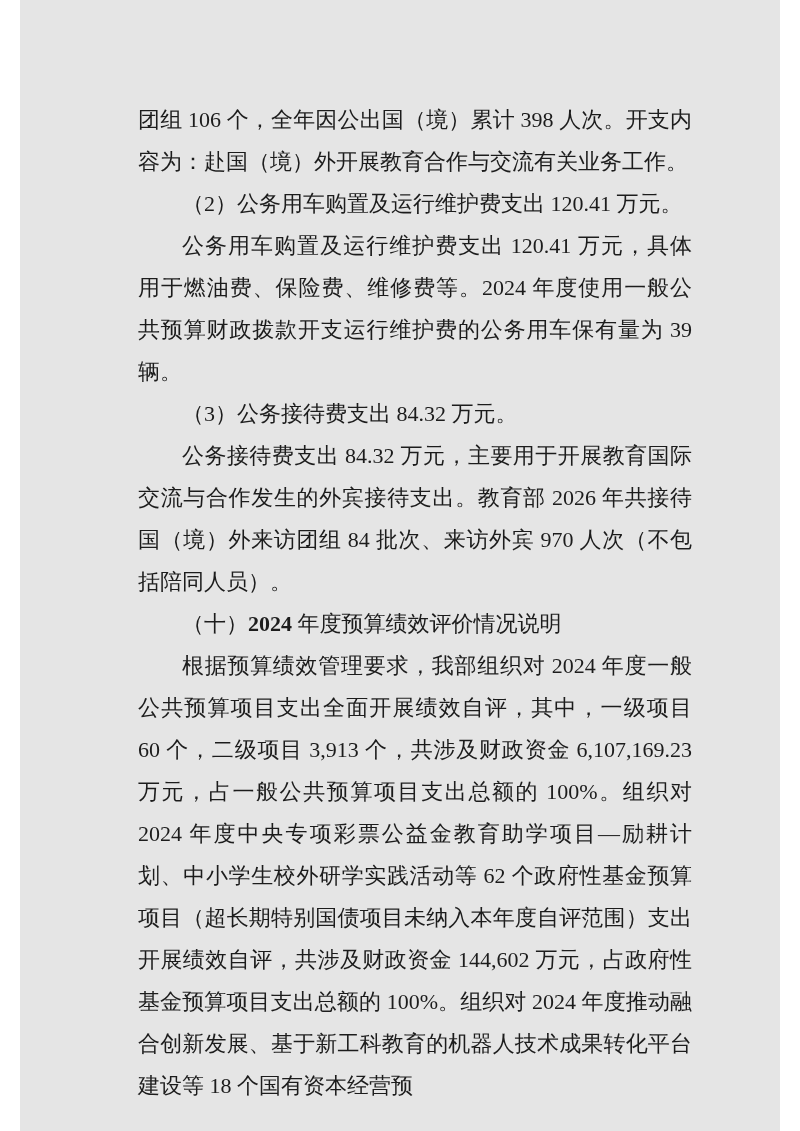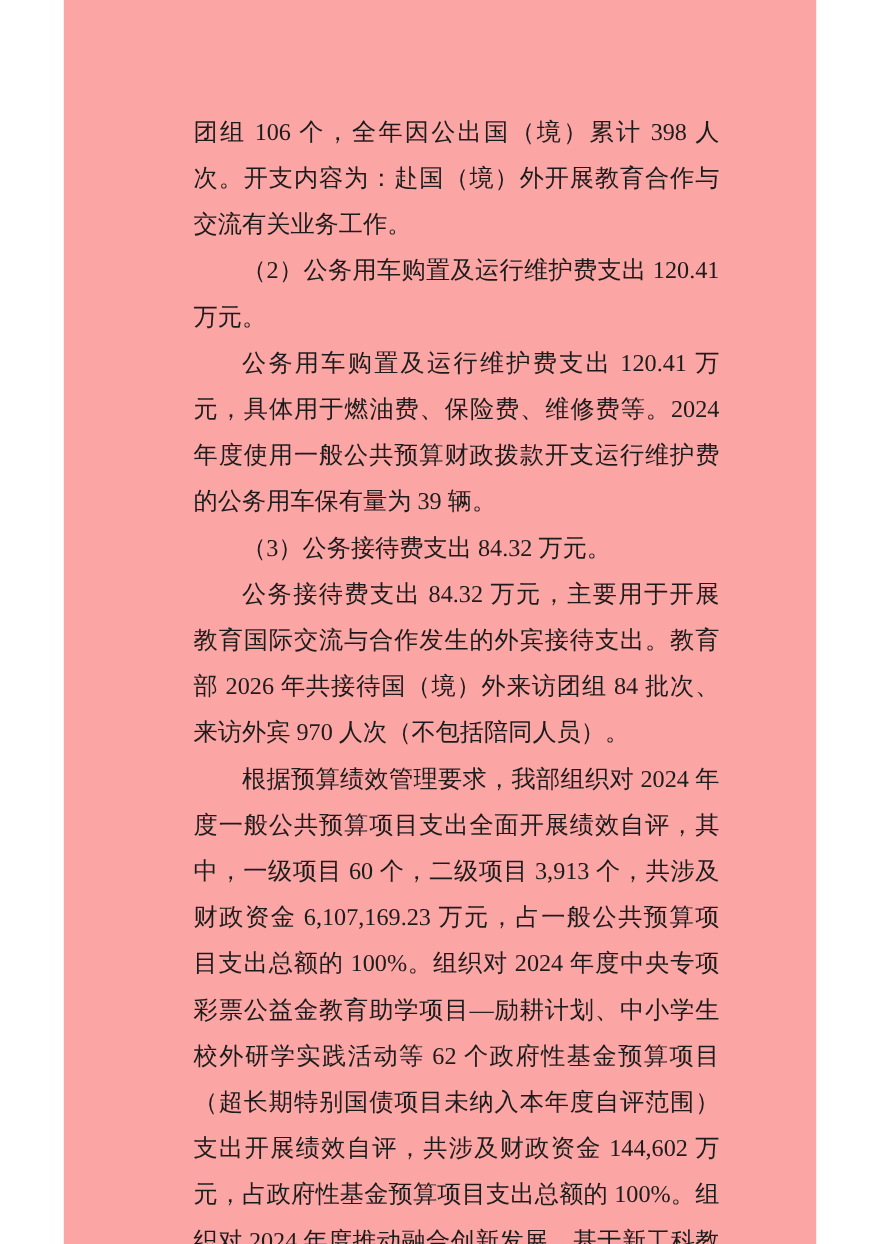--- a/index.html
+++ b/index.html
@@ -2,24 +2,24 @@
 <html lang="zh"><head>
 <meta charset="utf-8">
 <style>
   html, body {
     margin: 0;
     padding: 0;
     background: #ffffff;
   }
   .page {
     position: relative;
-    width: 684px;
+    width: 760px;
     height: 1131px;
     margin: 0 auto;
-    background: #fca5a5;
+    background: #e5e5e5;
     color: #1c1c1c;
     font-family: "Liberation Serif", "DejaVu Serif", serif;
     overflow: hidden;
   }
   .doc-body {
     position: absolute;
     top: 99px;
     left: 118px;
     right: 88px;
     font-size: 22px;
@@ -50,15 +50,16 @@
 </head>
 <body>
 
 <div class="page">
   <div class="doc-body">
       <p class=""><span>团组 106 个，全年因公出国（境）累计 398 人次。开支内容为：赴国（境）外开展教育合作与交流有关业务工作。</span></p>
       <p class="indent"><span>（2）公务用车购置及运行维护费支出 120.41 万元。</span></p>
       <p class="indent"><span>公务用车购置及运行维护费支出 120.41 万元，具体用于燃油费、保险费、维修费等。2024 年度使用一般公共预算财政拨款开支运行维护费的公务用车保有量为 39 辆。</span></p>
       <p class="indent"><span>（3）公务接待费支出 84.32 万元。</span></p>
       <p class="indent"><span>公务接待费支出 84.32 万元，主要用于开展教育国际交流与合作发生的外宾接待支出。教育部 2026 年共接待国（境）外来访团组 84 批次、来访外宾 970 人次（不包括陪同人员）。</span></p>
+      <p class="indent"><span>（十）</span><span class="bold">2024</span><span> 年度预算绩效评价情况说明</span></p>
       <p class="indent"><span>根据预算绩效管理要求，我部组织对 2024 年度一般公共预算项目支出全面开展绩效自评，其中，一级项目 60 个，二级项目 3,913 个，共涉及财政资金 6,107,169.23 万元，占一般公共预算项目支出总额的 100%。组织对 2024 年度中央专项彩票公益金教育助学项目—励耕计划、中小学生校外研学实践活动等 62 个政府性基金预算项目（超长期特别国债项目未纳入本年度自评范围）支出开展绩效自评，共涉及财政资金 144,602 万元，占政府性基金预算项目支出总额的 100%。组织对 2024 年度推动融合创新发展、基于新工科教育的机器人技术成果转化平台建设等 18 个国有资本经营预</span></p>
     </div>
 </div>
 
 </body></html>

